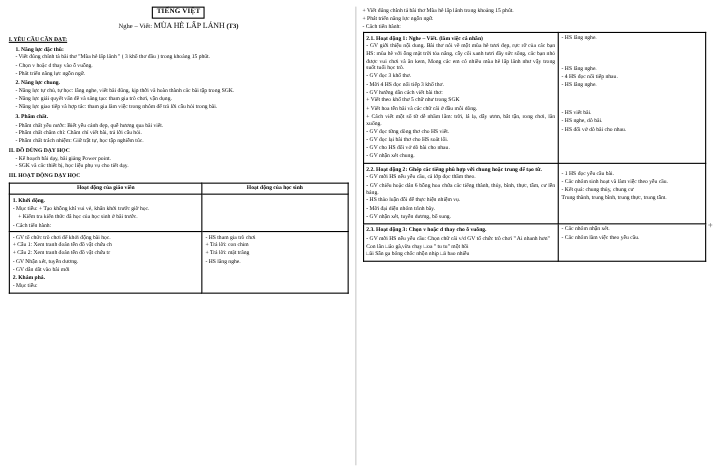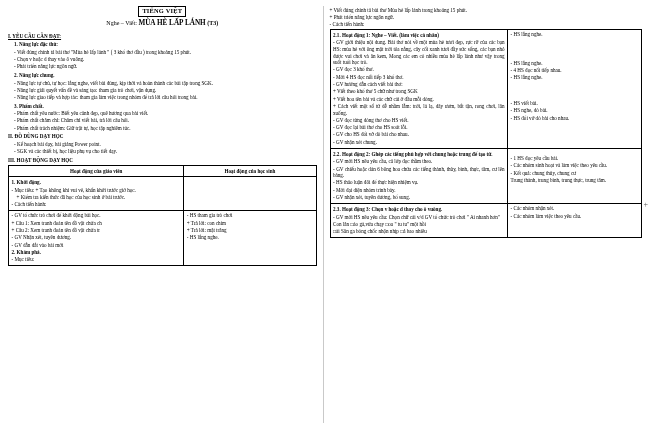--- a/index.html
+++ b/index.html
@@ -50,21 +50,21 @@
     padding: 0px 3px 1px 3px;
     font-weight: bold;
     font-size: 6.4px;
     letter-spacing: .2px;
   }
   .subtitle {
     margin-top: 2px;
     font-size: 6.0px;
   }
   .subtitle .big {
-    font-weight: bold;
+    font-weight: normal;
     font-size: 7.2px;
   }
   .h-sec {
     font-weight: bold;
     text-decoration: underline;
     margin-top: 4px;
     margin-bottom: 1px;
   }
   .h-sec2 {
     font-weight: bold;

